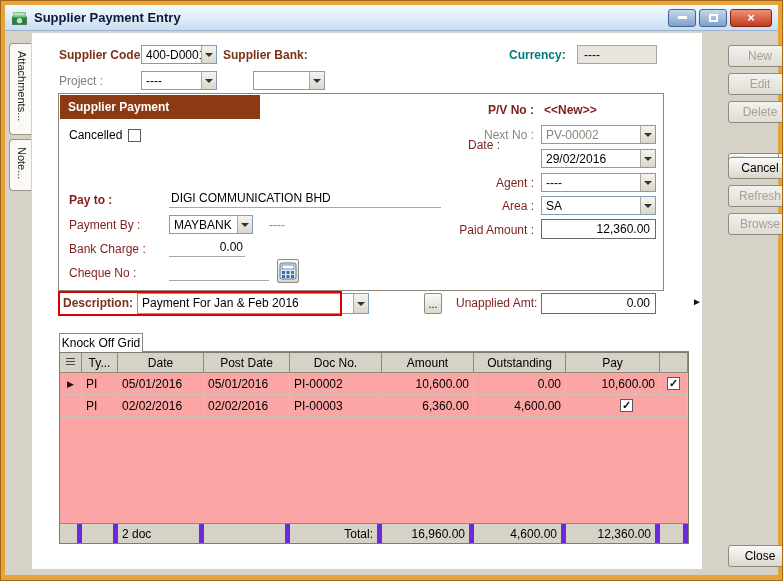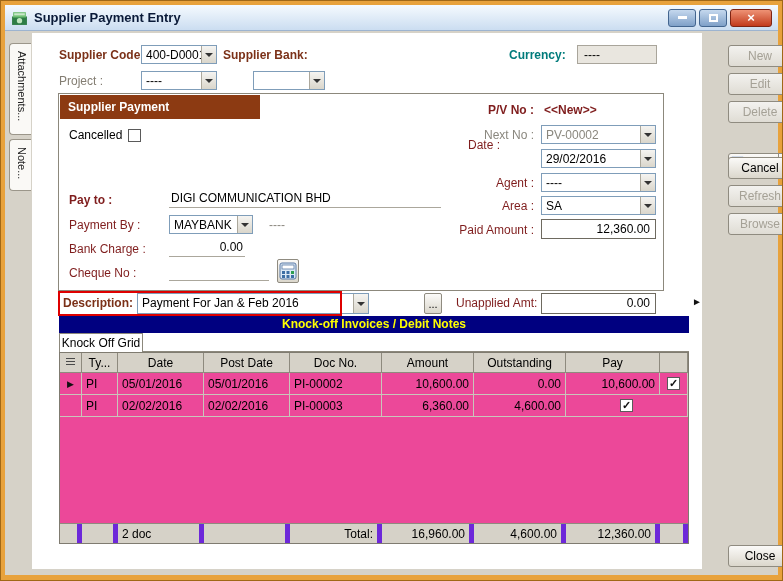--- a/index.html
+++ b/index.html
@@ -60,21 +60,21 @@
     background:linear-gradient(#FBFAF8,#DBD7CC);font-size:11px;display:flex;align-items:center;justify-content:center;}
   .redrect{position:absolute;left:26px;top:258px;width:284px;height:25px;border:2px solid #DE0000;pointer-events:none;z-index:30;}
   .expand{position:absolute;left:660px;top:263px;font-size:10px;color:#111;}
   .navybar{position:absolute;left:27px;top:283px;width:630px;height:17px;background:#000080;
     color:#FFFF00;font-size:12px;font-weight:bold;text-align:center;line-height:17px;}
   .gtab{position:absolute;left:27px;top:300px;width:84px;height:19px;background:#fff;
     border:1px solid #8C887C;border-bottom:none;font-size:12px;text-align:center;line-height:18px;}
   .gtabline{position:absolute;left:27px;top:318px;width:630px;height:1px;background:#8C887C;}
   
   .grid{position:absolute;left:27px;top:319px;width:630px;height:192px;border:1px solid #7F7B70;
-    background:#ec4899;display:flex;flex-direction:column;}
+    background:#fca5a5;display:flex;flex-direction:column;}
   .ghead{display:flex;height:20px;background:#D6D2C8;border-bottom:1px solid #8E8A7E;flex:0 0 auto;}
   .ghead>div{border-right:1px solid #8E8A7E;font-size:12px;display:flex;align-items:center;justify-content:center;overflow:hidden;}
   .grow{display:flex;height:22px;border-bottom:1px solid #C9C5BA;flex:0 0 auto;}
   .grow>div{border-right:1px solid #C9C5BA;font-size:12px;display:flex;align-items:center;padding:0 4px;overflow:hidden;}
   .gfill{flex:1;}
   .gfoot{display:flex;height:20px;background:#D6D2C8;border-top:1px solid #8E8A7E;flex:0 0 auto;}
   .gfoot>div{border-right:5px solid #6d28d9;font-size:12px;display:flex;align-items:center;padding:0 4px;overflow:hidden;}
   .w0{width:22px;}.w1{width:36px;}.w2{width:86px;}.w3{width:86px;}.w4{width:92px;}
   .w5{width:92px;}.w6{width:92px;}.w7{width:94px;}.w8{flex:1;}
   .num{justify-content:flex-end !important;}
@@ -226,21 +226,20 @@
         <span class="a">
             <span class="tri"></span>
           </span>
       </span>
       <span class="morebtn" style="left:392px;top:260px;">...</span>
       <span class="lbl" style="left:424px;top:263px;">Unapplied Amt:</span>
       <span class="vbox" style="left:509px;top:260px;width:115px;height:21px;">0.00</span>
       <div class="redrect"></div>
       <span class="expand">►</span>
 
-      <div class="navybar">Knock-off Invoices / Debit Notes</div>
       <div class="gtabline"></div>
       <div class="gtab">Knock Off Grid</div>
 
       <div class="grid">
         <div class="ghead">
           <div class="w0">
               <span class="chooser"></span>
             </div>
           <div class="w1">Ty...</div>
           <div class="w2">Date</div>

